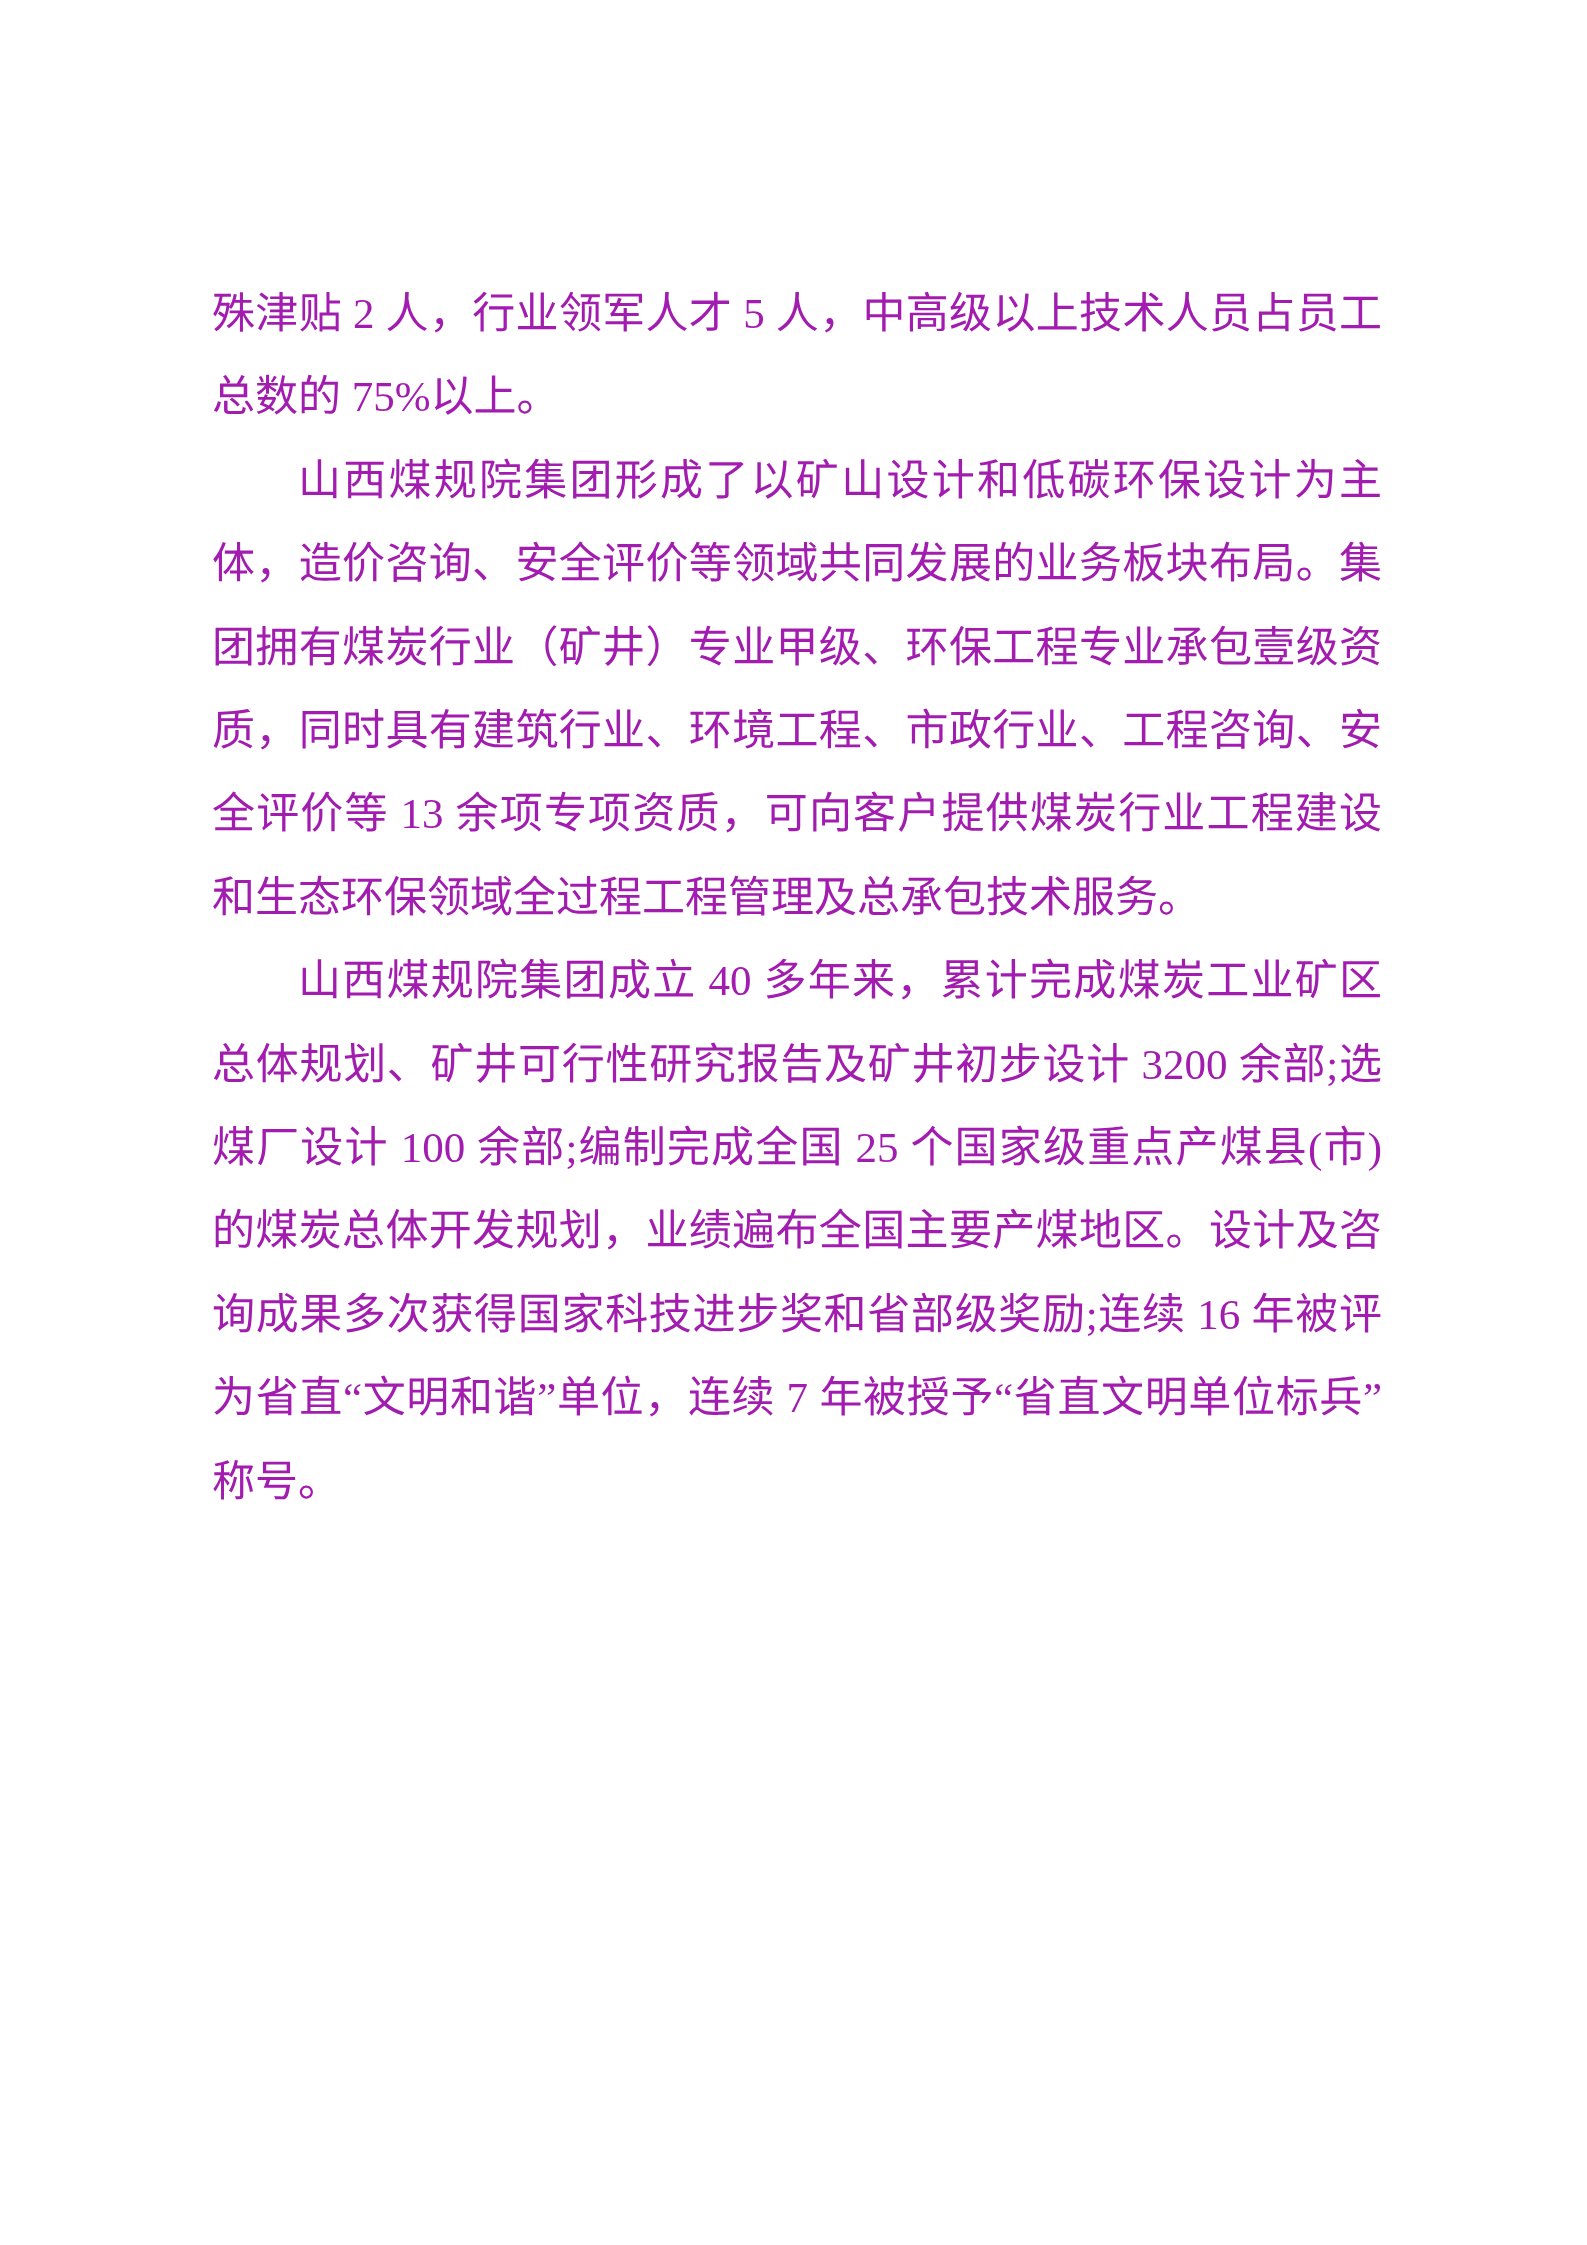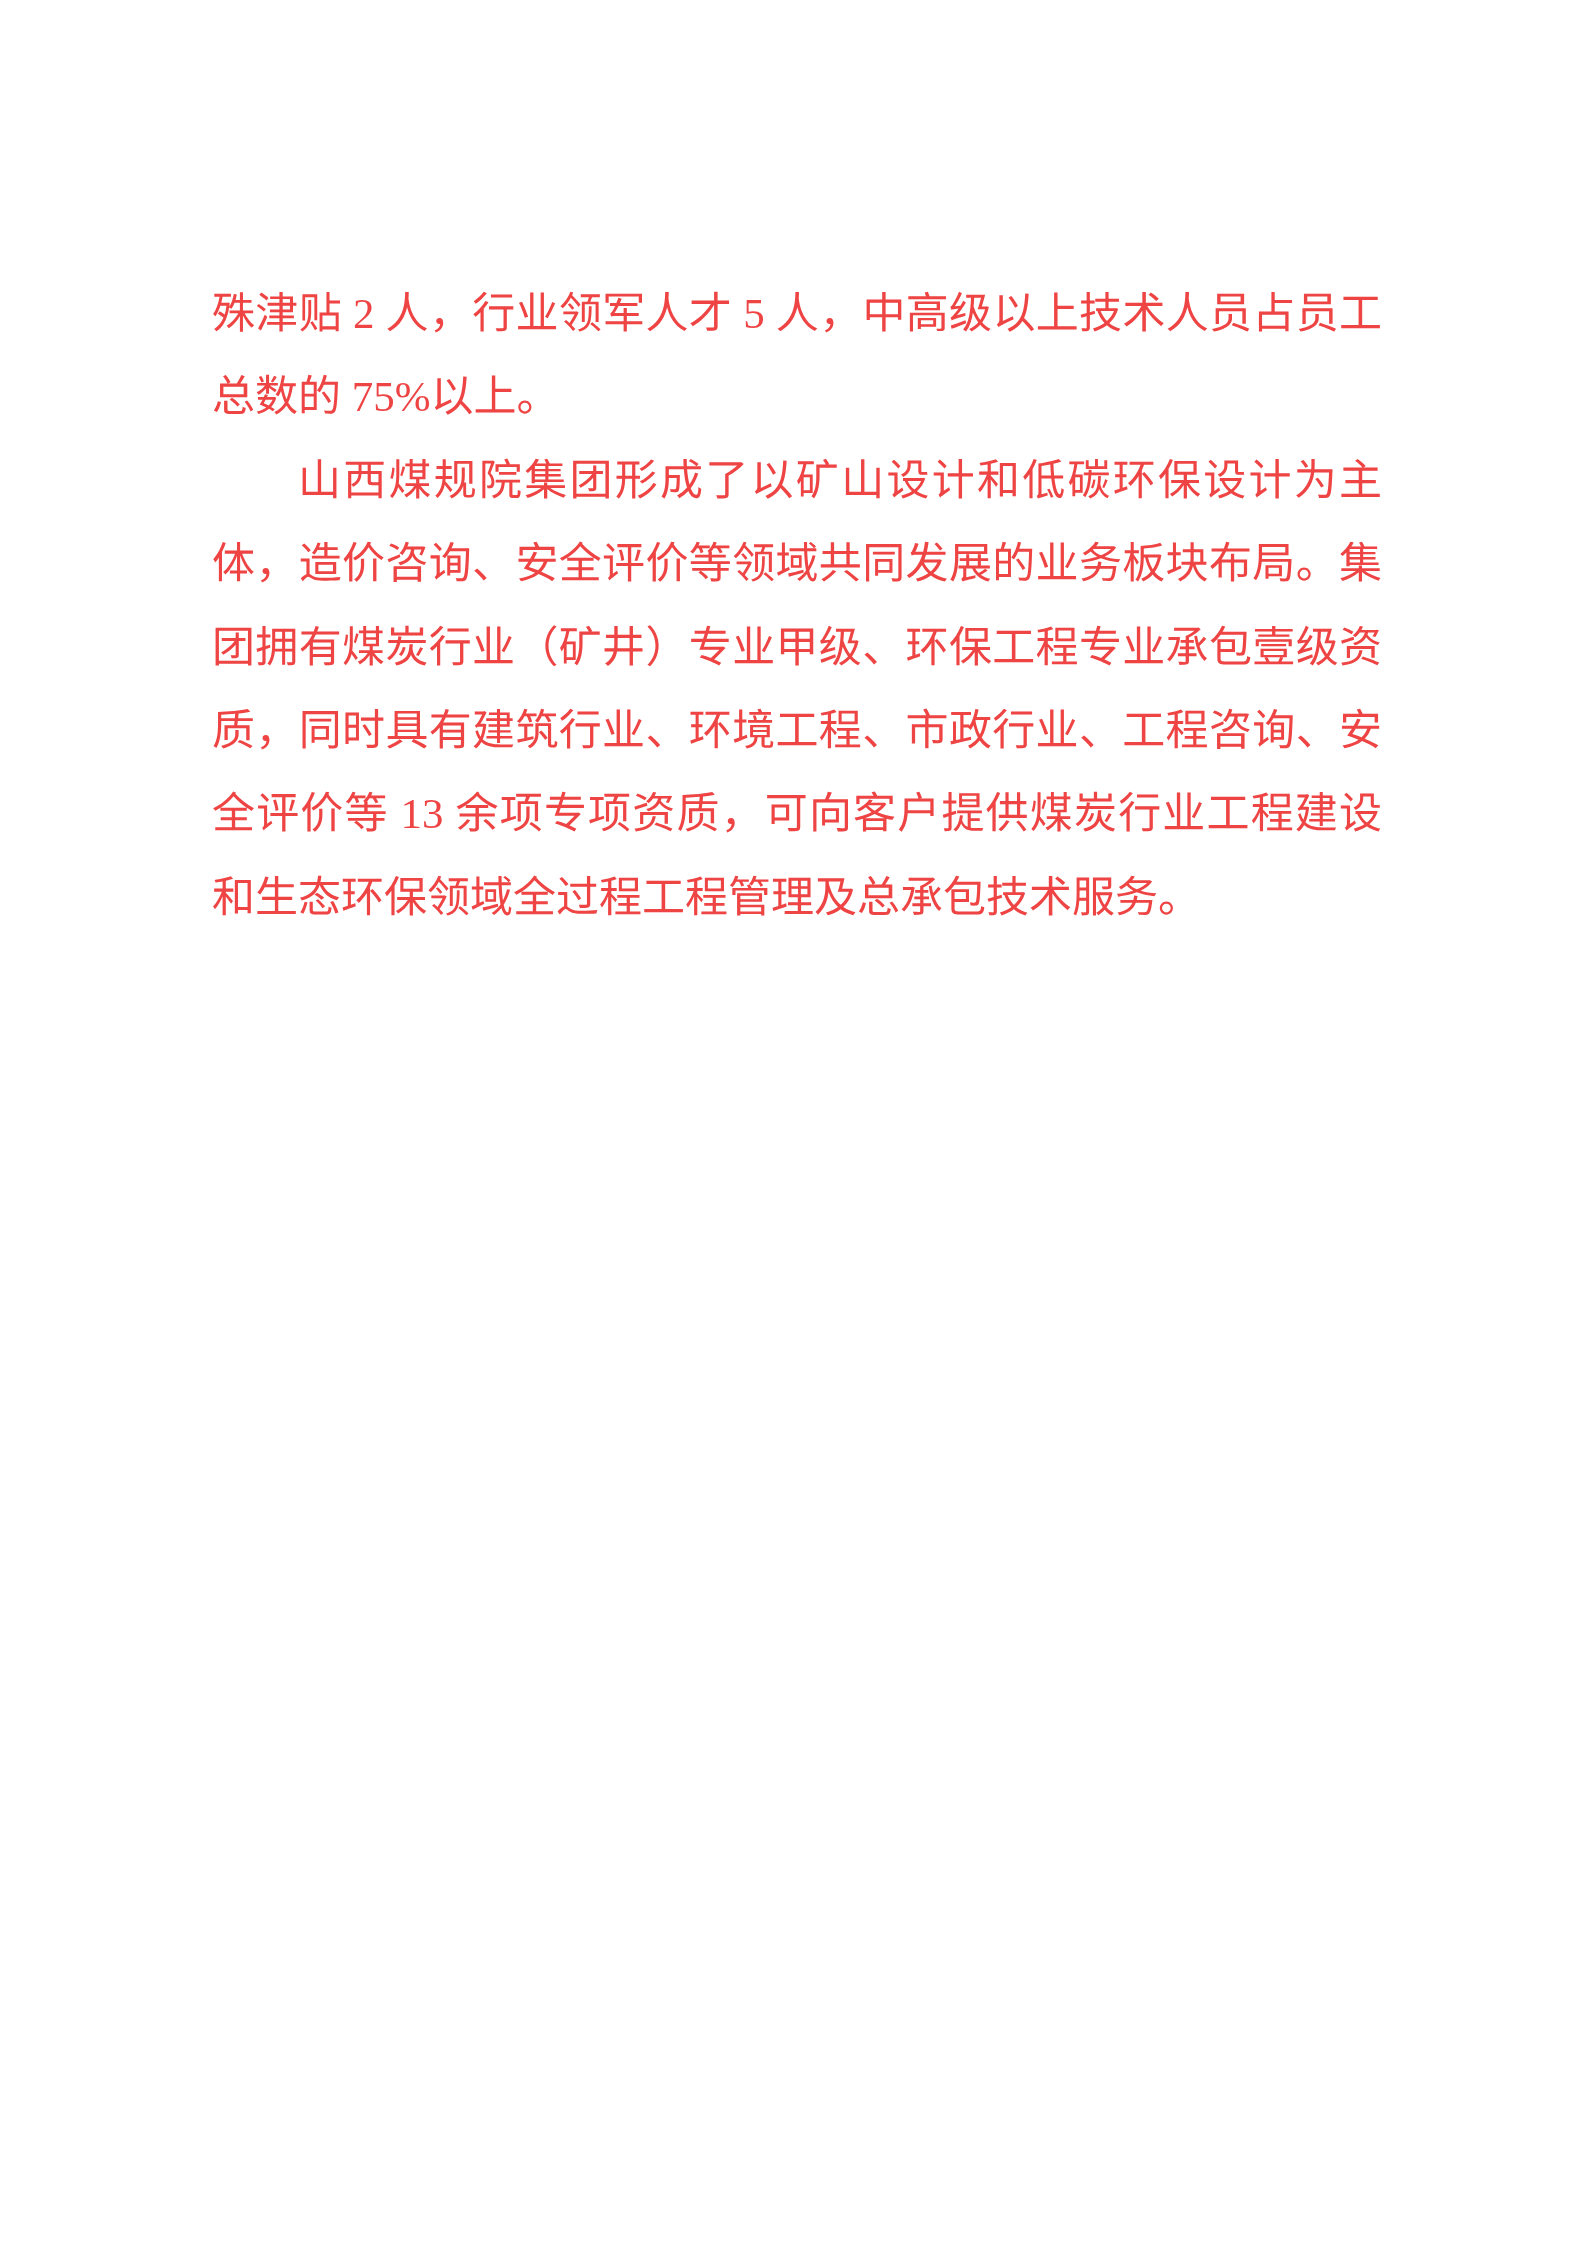--- a/index.html
+++ b/index.html
@@ -18,29 +18,30 @@
     height: 2245px;
     padding: 272px 205px 0 212px;
     background: #ffffff;
   }
   .para {
     margin: 0;
     padding: 0;
     font-family: "Liberation Serif", "DejaVu Serif", serif;
     font-size: 43px;
     line-height: 83.4px;
-    color: #ef4444;
+    color: #a21caf;
     text-align: justify;
     text-justify: inter-ideograph;
     text-indent: 2em;
     word-break: break-all;
   }
   .para.continuation {
     text-indent: 0;
   }
 </style>
 </head>
 <body>
 
 <div class="page">
   <p class="para continuation">殊津贴 2 人，行业领军人才 5 人，中高级以上技术人员占员工总数的 75%以上。</p>
   <p class="para">山西煤规院集团形成了以矿山设计和低碳环保设计为主体，造价咨询、安全评价等领域共同发展的业务板块布局。集团拥有煤炭行业（矿井）专业甲级、环保工程专业承包壹级资质，同时具有建筑行业、环境工程、市政行业、工程咨询、安全评价等 13 余项专项资质，可向客户提供煤炭行业工程建设和生态环保领域全过程工程管理及总承包技术服务。</p>
+  <p class="para">山西煤规院集团成立 40 多年来，累计完成煤炭工业矿区总体规划、矿井可行性研究报告及矿井初步设计 3200 余部;选煤厂设计 100 余部;编制完成全国 25 个国家级重点产煤县(市)的煤炭总体开发规划，业绩遍布全国主要产煤地区。设计及咨询成果多次获得国家科技进步奖和省部级奖励;连续 16 年被评为省直“文明和谐”单位，连续 7 年被授予“省直文明单位标兵”称号。</p>
 </div>
 
 </body></html>

